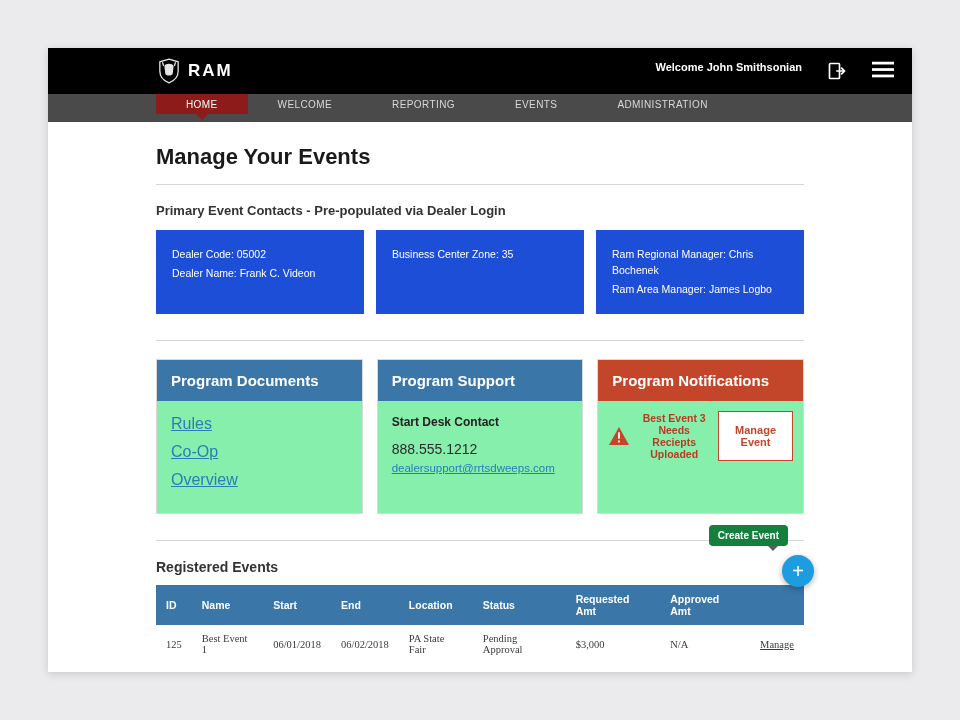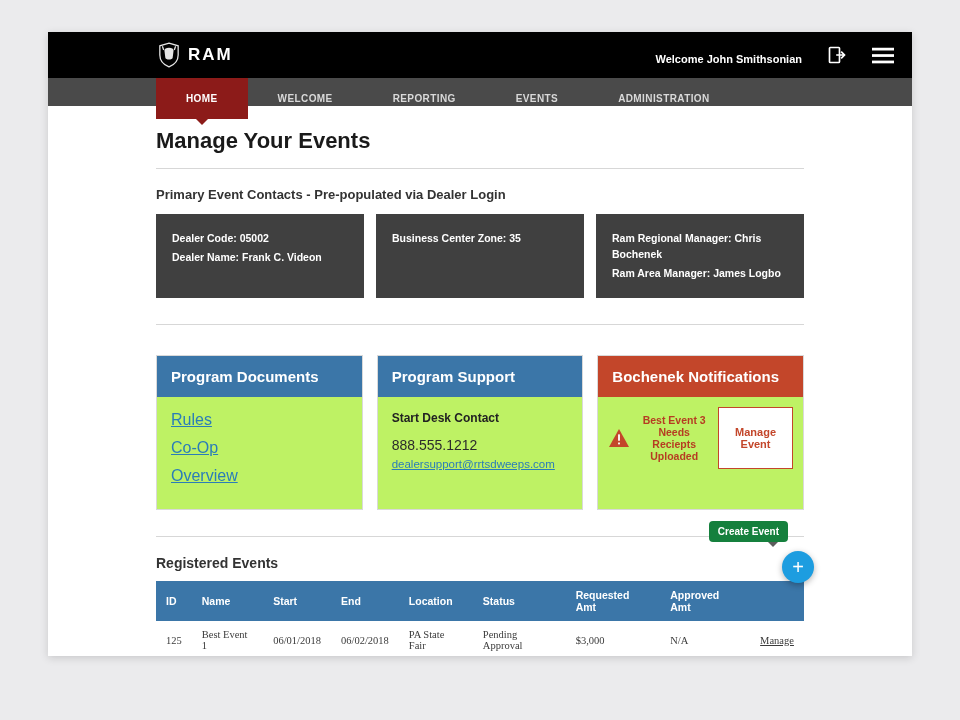--- a/index.html
+++ b/index.html
@@ -7,21 +7,21 @@
     font-family: "Helvetica Neue", Helvetica, Arial, sans-serif;
     background: #ebebed;
     width: 960px;
     height: 720px;
     overflow: hidden;
     position: relative;
   }
   .canvas {
     position: absolute;
     left: 48px;
-    top: 32px;
+    top: 48px;
     width: 864px;
     height: 624px;
     background: #ffffff;
     box-shadow: 0 2px 8px rgba(0,0,0,0.15);
     overflow: hidden;
   }
   
   .topbar {
     background: #000;
     height: 46px;
@@ -41,41 +41,41 @@
   }
   .brand-text {
     font-weight: 800;
     letter-spacing: 2px;
     font-size: 17px;
     font-family: Arial, sans-serif;
   }
   .topbar-right {
     margin-left: auto;
     display: flex;
-    align-items: flex-end;
+    align-items: flex-start;
     gap: 25px;
   }
   .welcome-user {
     font-size: 11px;
     font-weight: 600;
   }
   .logout-icon svg, .hamburger-icon svg { display:block; }
   
   .navbar {
     background: #4a4a4a;
     height: 28px;
     display: flex;
     padding-left: 108px;
   }
   .nav-item {
     color: #d9d9d9;
     font-size: 10px;
-    font-weight: 700;
+    font-weight: 400;
     letter-spacing: 0.4px;
-    height: 41px;
+    height: 20px;
     display: flex;
     align-items: center;
     justify-content: center;
     padding: 0 30px;
     cursor: pointer;
     position: relative;
   }
   .nav-item.active {
     background: #8c1b19;
     color: #fff;
@@ -114,42 +114,41 @@
     margin-bottom: 12px;
     font-family: Arial, sans-serif;
   }
   .contact-row {
     display: flex;
     gap: 12px;
     margin-bottom: 26px;
   }
   .contact-card {
     flex: 1;
-    background: #404040;
+    background: #1d4ed8;
     color: #fff;
     padding: 14px 16px;
     font-size: 10.5px;
-    font-weight: 700;
+    font-weight: 400;
     line-height: 1.5;
   }
   .contact-card .line { margin: 3px 0; }
   
   .program-row {
     display: flex;
     gap: 14px;
     margin-bottom: 26px;
   }
   .program-card {
     flex: 1;
     border: 1px solid #d9d9d9;
-    background: #bef264;
+    background: #86efac;
     display: flex;
     flex-direction: column;
     min-height: 152px;
-    margin-top: 12px;
   }
   .program-header {
     color: #fff;
     font-size: 15px;
     font-weight: 800;
     padding: 12px 14px;
     font-family: Arial, sans-serif;
   }
   .ph-blue { background: #3b76a8; }
   .ph-red { background: #c3462a; }
@@ -193,21 +192,21 @@
   .notif-msg {
     color: #b63c22;
     font-size: 10.5px;
     font-weight: 700;
     text-align: center;
   }
   .manage-event-btn {
     border: 1px solid #c3462a;
     color: #c3462a;
     background: #fff;
-    padding: 18px 16px;
+    padding: 12px 16px;
     font-size: 11px;
     font-weight: 700;
     cursor: pointer;
   }
   
   .reg-title {
     font-size: 14px;
     font-weight: 800;
     color: #333;
     margin-bottom: 10px;
@@ -355,21 +354,21 @@
       </div>
       <div class="program-card">
         <div class="program-header ph-blue">Program Support</div>
         <div class="program-body">
           <div class="support-label">Start Desk Contact</div>
           <div class="support-phone">888.555.1212</div>
           <a class="support-email">dealersupport@rrtsdweeps.com</a>
         </div>
       </div>
       <div class="program-card">
-        <div class="program-header ph-red">Bochenek Notifications</div>
+        <div class="program-header ph-red">Program Notifications</div>
         <div class="notif-body">
           <span class="alert-icon">
             <svg width="22" height="20" viewBox="0 0 24 22">
               <path d="M12 1 L23 21 H1 Z" fill="#c3462a"></path>
               <rect x="11" y="7" width="2" height="7" fill="#fff"></rect>
               <rect x="11" y="16" width="2" height="2" fill="#fff"></rect>
             </svg>
           </span>
           <div class="notif-msg">Best Event 3 Needs Reciepts Uploaded</div>
           <button class="manage-event-btn">Manage Event</button>

